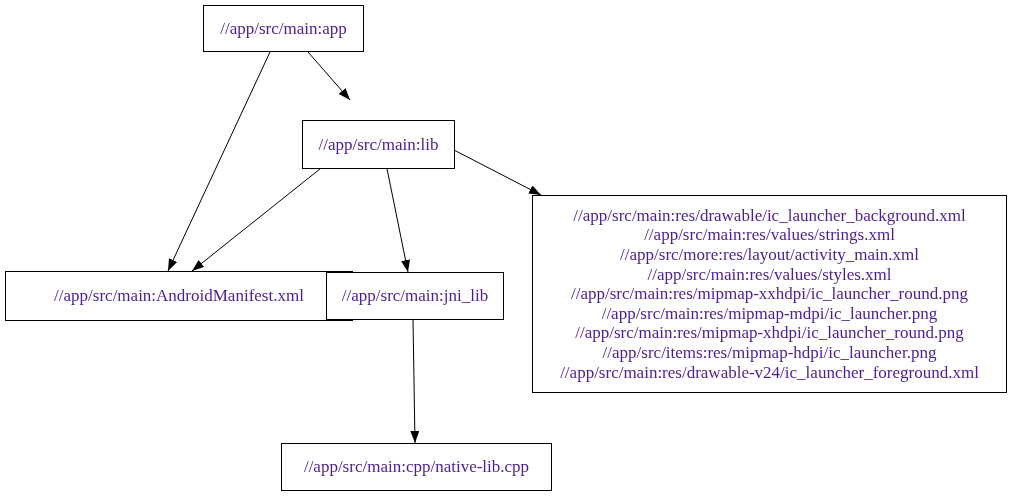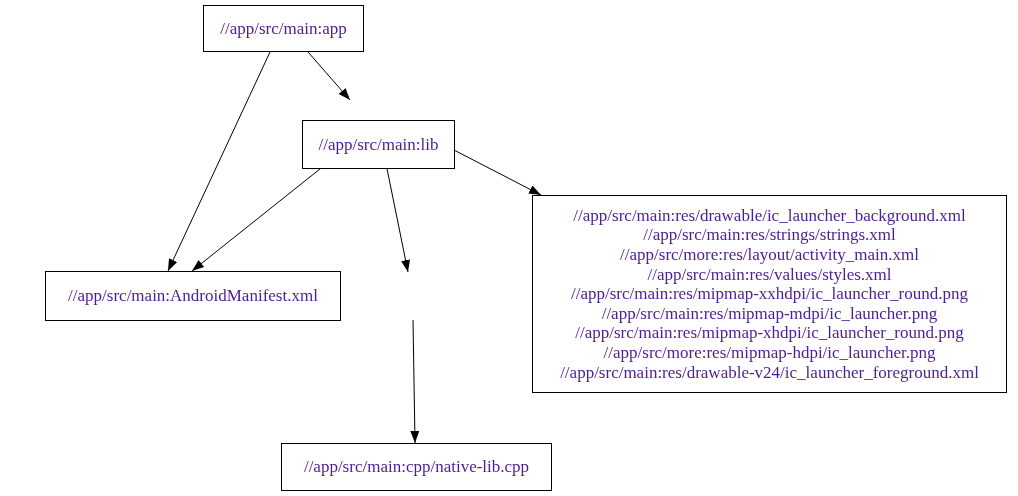--- a/index.html
+++ b/index.html
@@ -57,34 +57,37 @@
   </svg>
 
   <div class="node" style="left:203px; top:5px; width:161px; height:47px;">
     <span>//app/src/main:app</span>
   </div>
 
   <div class="node" style="left:302px; top:100px; width:153px; height:49px;margin-top:20px;">
     <span>//app/src/main:lib</span>
   </div>
 
-  <div class="node" style="left:5px; top:271px; width:296px; height:50px;margin-left:40px;">
+  <div class="node" style="left:5px; top:271px; width:348px; height:50px;">
     <span>//app/src/main:AndroidManifest.xml</span>
   </div>
 
+  <div class="node" style="left:326px; top:272px; width:178px; height:48px;">
+    <span>//app/src/main:jni_lib</span>
+  </div>
 
   <div class="node multiline" style="left:532px; top:195px; width:475px; height:198px;">
     <div class="res-line">//app/src/main:res/drawable/ic_launcher_background.xml</div>
-    <div class="res-line">//app/src/main:res/strings/strings.xml</div>
+    <div class="res-line">//app/src/main:res/values/strings.xml</div>
     <div class="res-line">//app/src/more:res/layout/activity_main.xml</div>
     <div class="res-line">//app/src/main:res/values/styles.xml</div>
     <div class="res-line">//app/src/main:res/mipmap-xxhdpi/ic_launcher_round.png</div>
     <div class="res-line">//app/src/main:res/mipmap-mdpi/ic_launcher.png</div>
     <div class="res-line">//app/src/main:res/mipmap-xhdpi/ic_launcher_round.png</div>
-    <div class="res-line">//app/src/more:res/mipmap-hdpi/ic_launcher.png</div>
+    <div class="res-line">//app/src/items:res/mipmap-hdpi/ic_launcher.png</div>
     <div class="res-line">//app/src/main:res/drawable-v24/ic_launcher_foreground.xml</div>
   </div>
 
   <div class="node" style="left:281px; top:443px; width:271px; height:48px;">
     <span>//app/src/main:cpp/native-lib.cpp</span>
   </div>
 
 </div>
 
 </body></html>

